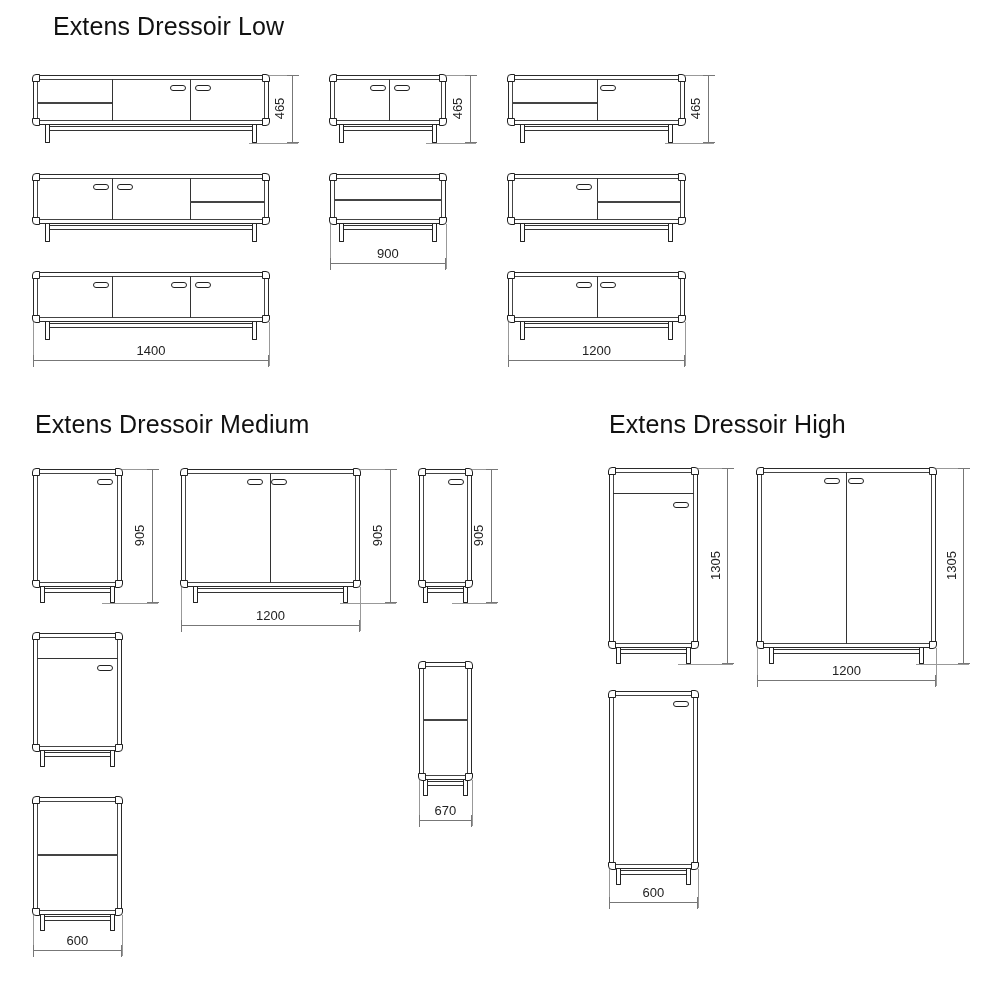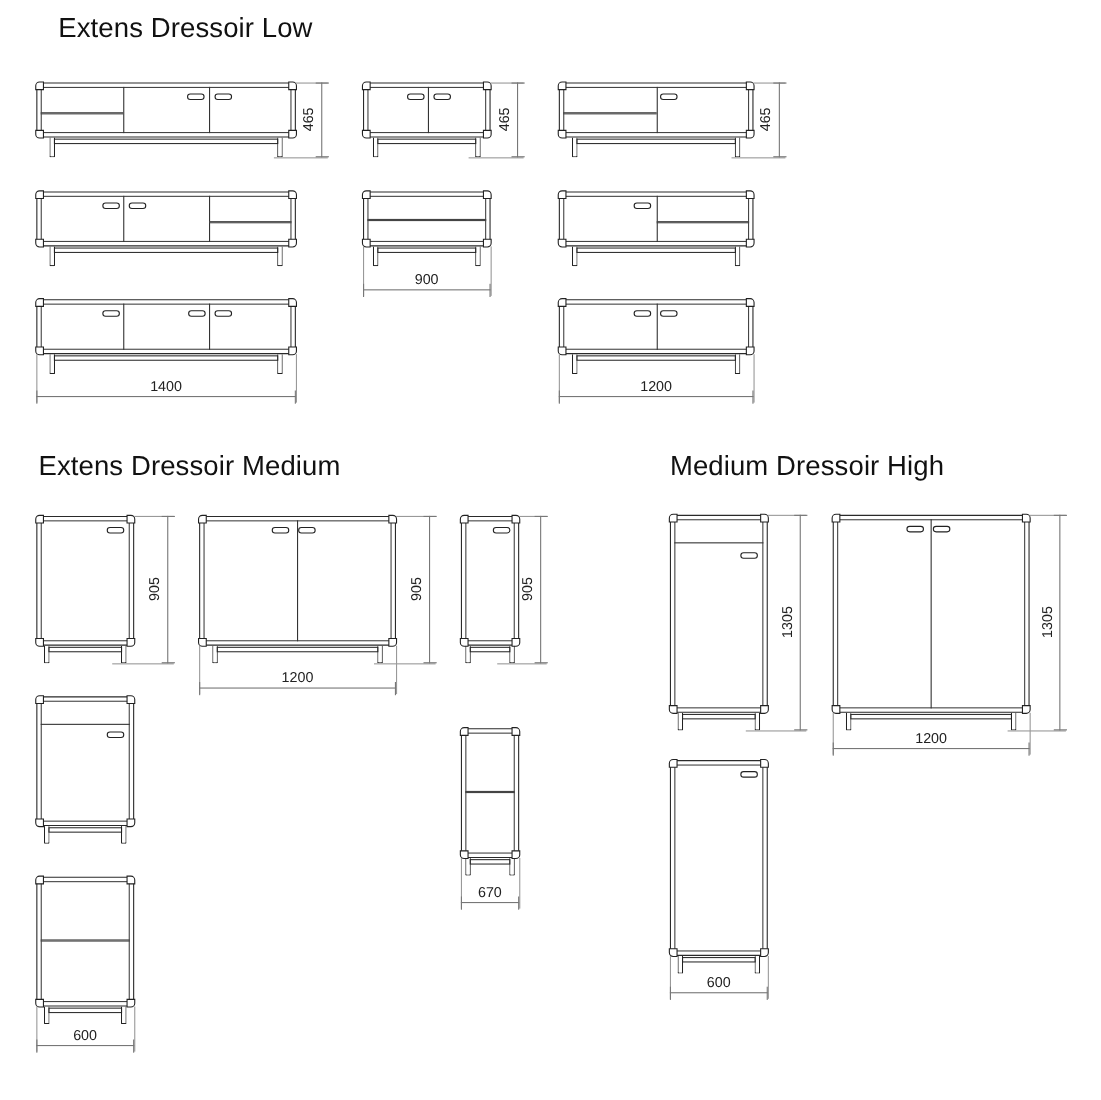--- a/index.html
+++ b/index.html
@@ -26,21 +26,21 @@
   .extv { position:absolute; border-left:1px solid #999; width:0; }
   .dimlabel { position:absolute; font-size:13px; color:#222; white-space:nowrap; }
   .dimlabel.rot { transform:rotate(-90deg); transform-origin:center center; }
 </style>
 </head>
 <body>
 
 <div id="canvas">
     <div class="title" style="left: 53px; top: 12px;">Extens Dressoir Low</div>
     <div class="title" style="left: 35px; top: 410px;">Extens Dressoir Medium</div>
-    <div class="title" style="left: 609px; top: 410px;">Medium Dressoir High</div>
+    <div class="title" style="left: 609px; top: 410px;">Extens Dressoir High</div>
     <div class="cab" style="left: 33px; top: 75px; width: 236px; height: 68px;">
       <div class="body-box" style="width: 236px; height: 50px;"></div>
       <div class="inner-box" style="left: 4px; top: 4px; width: 228px; height: 42px;"></div>
       <div class="corner" style="left: -1px; top: -1px; border-radius: 4px 0px 0px;"></div>
       <div class="corner" style="left: 229px; top: -1px; border-radius: 0px 4px 0px 0px;"></div>
       <div class="corner" style="left: -1px; top: 43px; border-radius: 0px 0px 0px 4px;"></div>
       <div class="corner" style="left: 229px; top: 43px; border-radius: 0px 0px 4px;"></div>
       <div class="divider-v" style="left: 79px; top: 4px; height: 42px;"></div>
       <div class="divider-v" style="left: 157px; top: 4px; height: 42px;"></div>
       <div class="divider-h" style="left: 4px; top: 27px; width: 75px;"></div>

